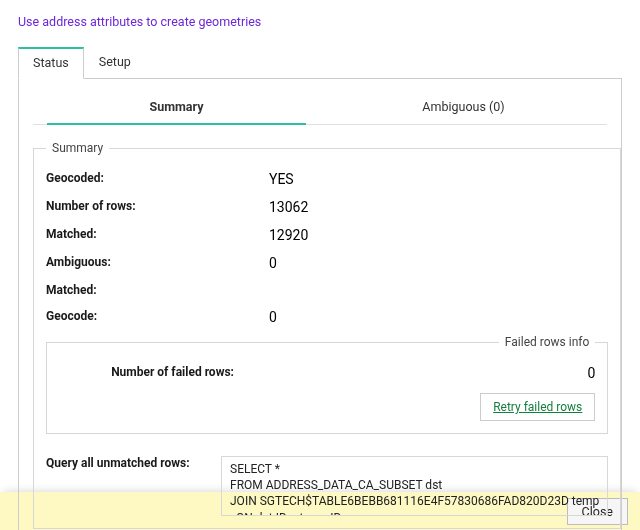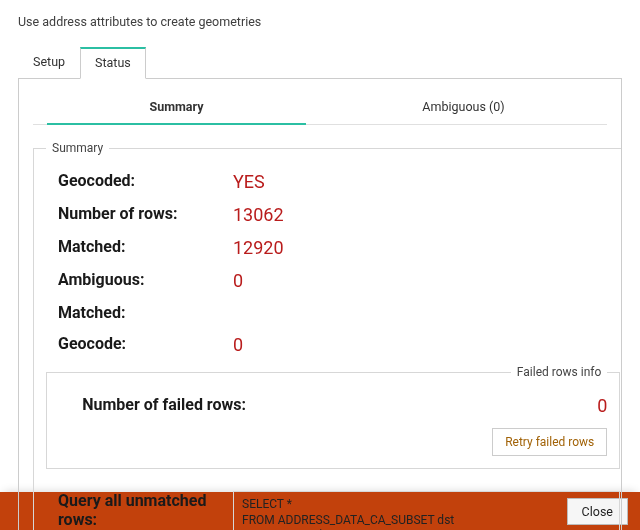--- a/index.html
+++ b/index.html
@@ -19,21 +19,21 @@
     position: relative;
   }
   h1 {
     font-size: 17px;
     font-weight: 700;
     margin: 0 0 6px 0;
     letter-spacing: 0.2px;
   }
   .subtitle {
     font-size: 12.5px;
-    color: #404040;
+    color: #6d28d9;
     margin: 0 0 18px 0;
   }
   
   .outer-tabs {
     display: flex;
     gap: 0;
     border-bottom: 0;
   }
   .outer-tab {
     padding: 6px 14px 8px 14px;
@@ -95,40 +95,41 @@
     color: #444;
     padding: 0 6px;
   }
   .field-row {
     display: flex;
     align-items: flex-start;
     padding: 6px 0;
   }
   .field-label {
     flex: 0 0 175px;
-    font-size: 16px;
+    font-size: 12px;
     font-weight: 700;
     color: #1a1a1a;
-    margin-left: 12px;
   }
   .field-value {
     flex: 1;
-    font-size: 18px;
-    color: #b91c1c;
+    font-size: 14px;
+    color: #000000;
+    margin-left: 48px;
   }
   .retry-btn {
     display: inline-block;
     padding: 6px 12px;
     border: 1px solid #ccc;
     background: #fff;
-    color: #a16207;
+    color: #15803d;
     font-size: 12px;
     cursor: default;
     margin-top: 6px;
     margin-left: 175px;
+    text-decoration: underline;
   }
   .query-row { 
     display:flex; 
     align-items:flex-start; 
     padding-top:6px;
   }
   .query-box {
     flex:1;
     border: 1px solid #d7d7d7;
     padding: 4px 8px;
@@ -142,40 +143,40 @@
   }
   
   .footer {
     position: absolute;
     left: 0; right: 0; bottom: 0;
     height: 38px;
     display: flex;
     justify-content: flex-end;
     align-items: center;
     padding: 0 12px;
-    background:#c2410c;
+    background:#fef9c3;
     box-shadow: 0 -4px 10px -4px rgba(0,0,0,0.18);
   }
   .close-btn {
     padding: 5px 14px;
     border: 1px solid #bcbcbc;
     background: #f6f6f6;
     font-size: 12.5px;
     cursor: pointer;
   }
 </style>
 </head>
 <body>
 
 <div class="page">
   <div class="subtitle">Use address attributes to create geometries</div>
 
   <div class="outer-tabs">
+    <div class="outer-tab active">Status</div>
     <div class="outer-tab">Setup</div>
-    <div class="outer-tab active">Status</div>
   </div>
 
   <div class="outer-panel">
 
     <div class="inner-tabs">
       <div class="inner-tab active">Summary</div>
       <div class="inner-tab">Ambiguous (0)</div>
     </div>
 
     <fieldset>

